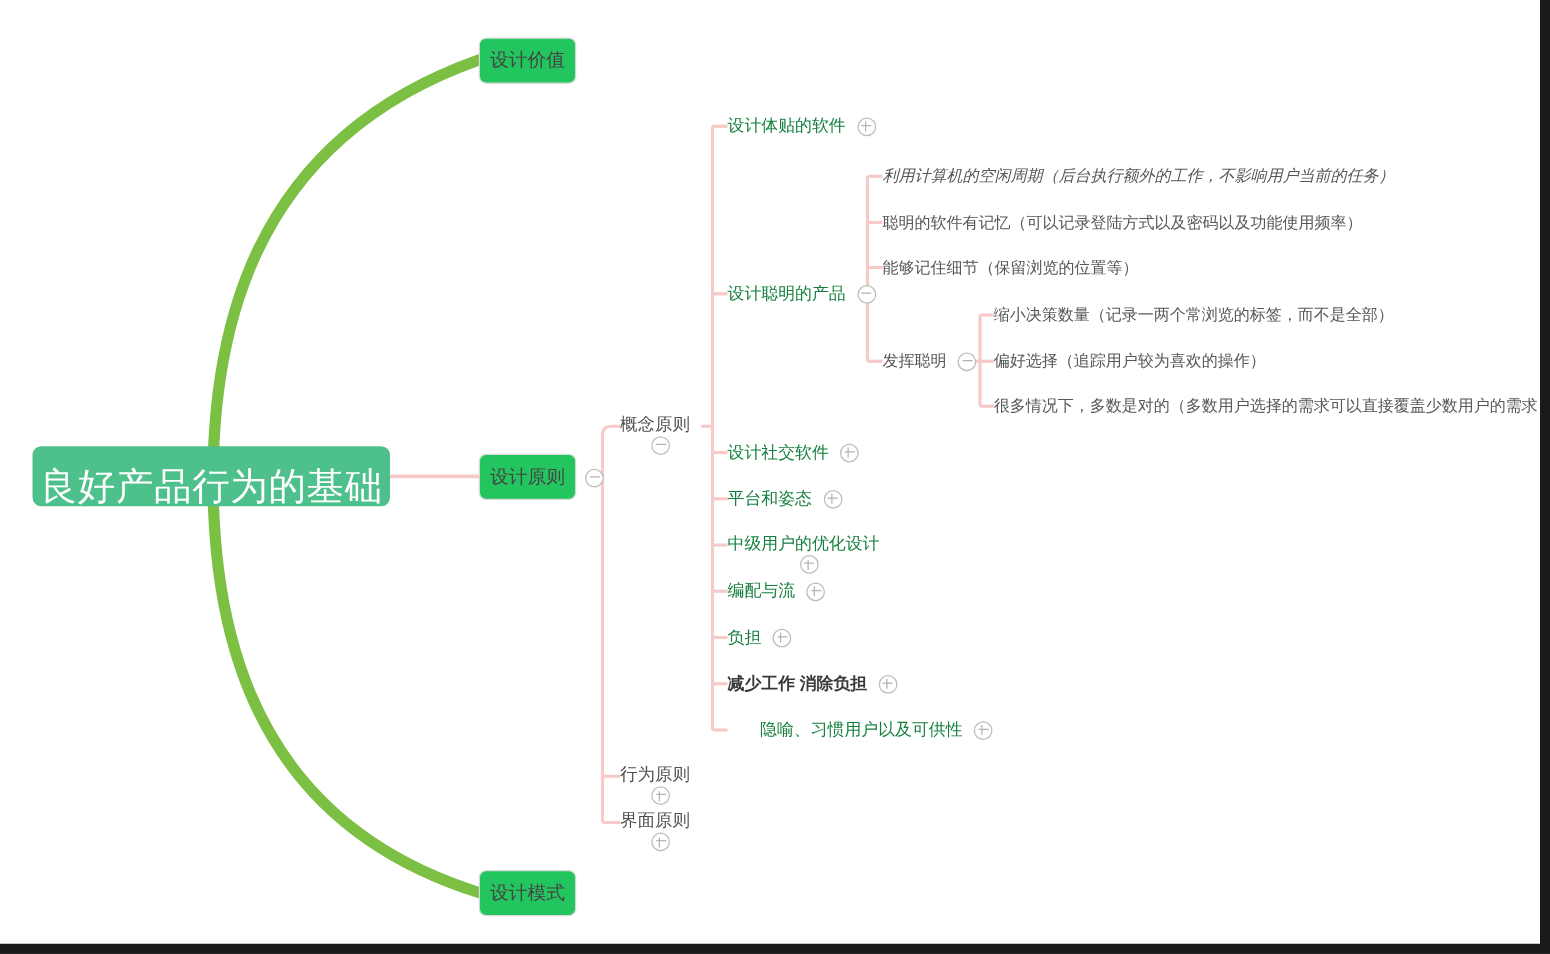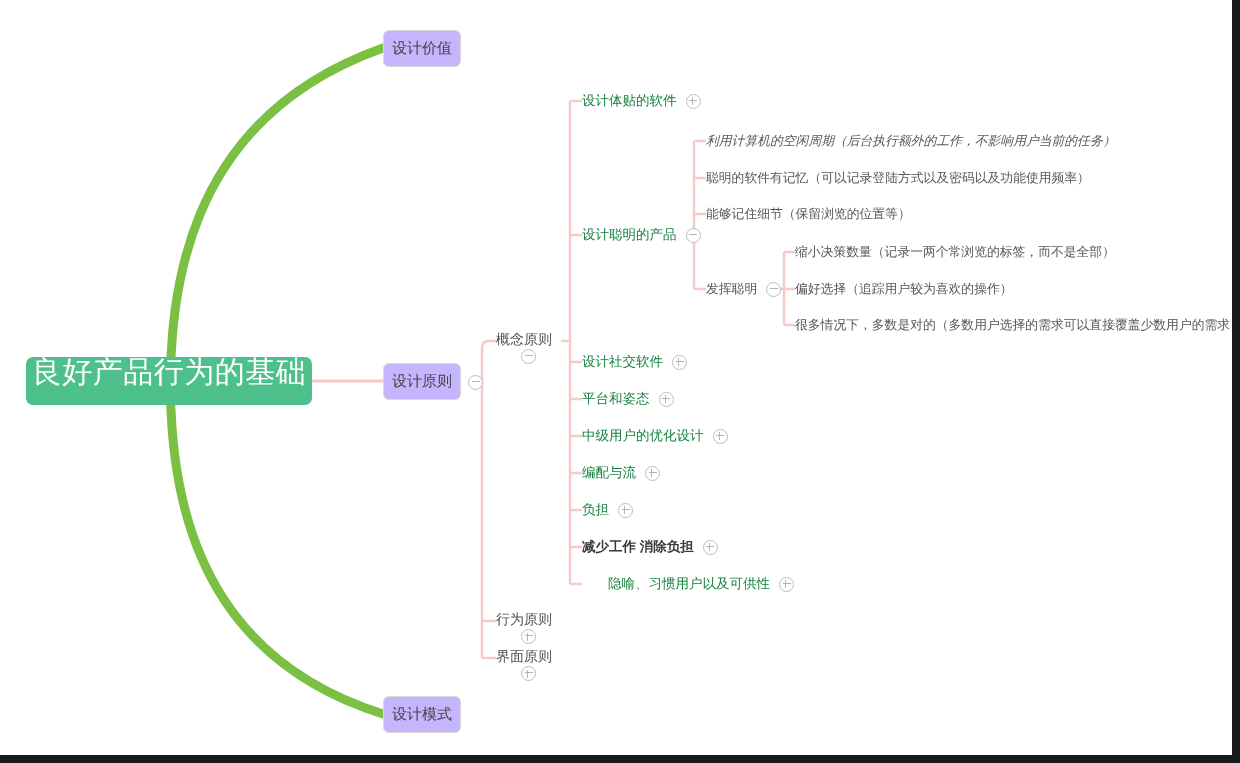--- a/index.html
+++ b/index.html
@@ -34,32 +34,32 @@
   
   .root-node {
     position: absolute;
     box-sizing: border-box;
     background: #4ec08c;
     border-radius: 7px;
     color: #ffffff;
     font-size: 30px;
     line-height: 1;
     display: flex;
-    align-items: flex-start;
+    align-items: flex-end;
     justify-content: center;
     letter-spacing: 0.5px;
     padding: 0 31px;
     white-space: nowrap;
   }
 
   
   .box-node {
     position: absolute;
     box-sizing: border-box;
-    background: #c4b5fd;
+    background: #22c55e;
     border: 1px solid #d8d8d8;
     border-radius: 6px;
     color: #444444;
     font-size: 15px;
     display: flex;
     align-items: center;
     justify-content: center;
     white-space: nowrap;
     padding: 0 12px;
   }
@@ -201,21 +201,21 @@
   <div class="txt-node lvl3" style="left:582px; top:352px;">
     <span>设计社交软件</span>
     <span class="toggle plus"></span>
   </div>
 
   <div class="txt-node lvl3" style="left:582px; top:389px;">
     <span>平台和姿态</span>
     <span class="toggle plus"></span>
   </div>
 
-  <div class="txt-node lvl3" style="left:582px; top:426px;">
+  <div class="txt-node lvl3" style="left:582px; top:426px;flex-direction:column;">
     <span>中级用户的优化设计</span>
     <span class="toggle plus"></span>
   </div>
 
   <div class="txt-node lvl3" style="left:582px; top:463px;">
     <span>编配与流</span>
     <span class="toggle plus"></span>
   </div>
 
   <div class="txt-node lvl3" style="left:582px; top:500px;">

